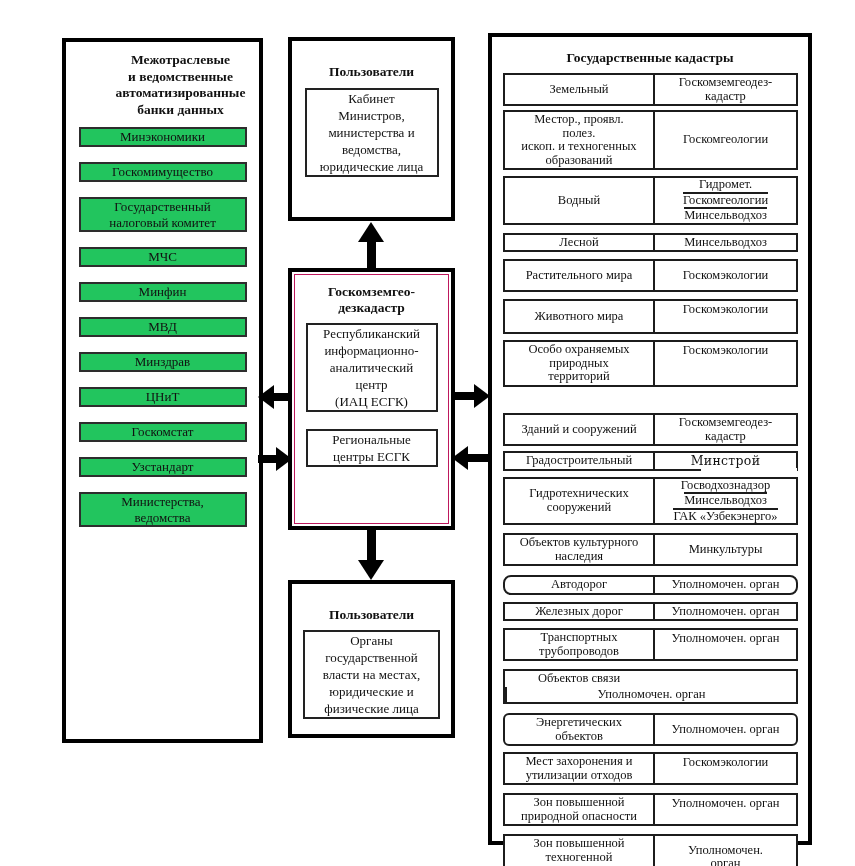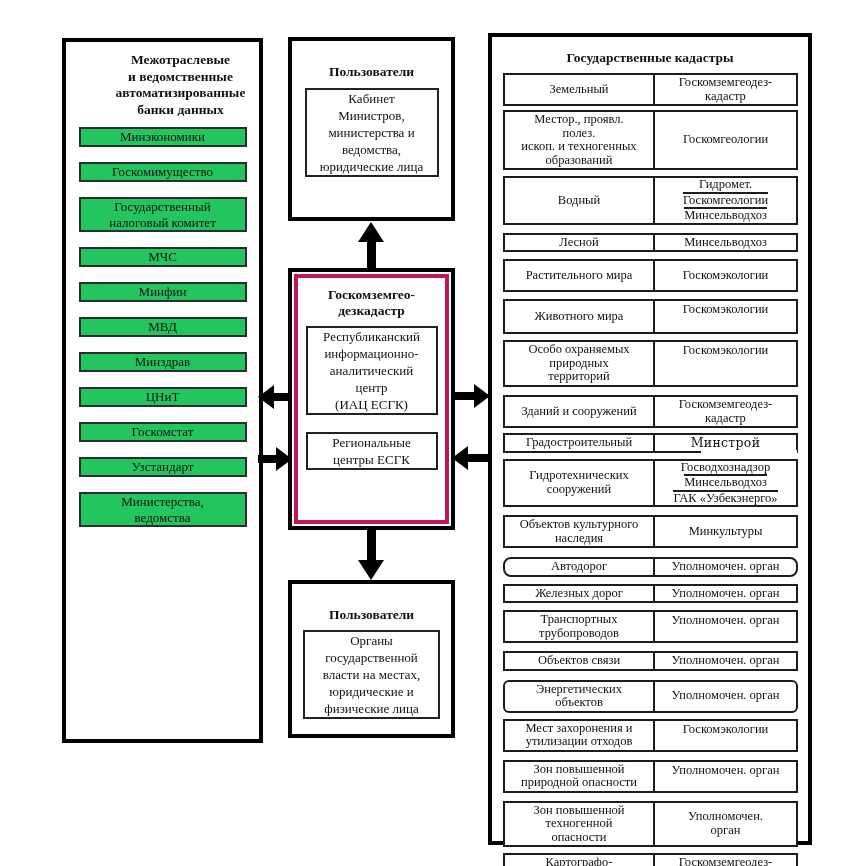--- a/index.html
+++ b/index.html
@@ -21,21 +21,21 @@
   .top-box{top:37px;height:184px;}
   .bottom-box{top:580px;height:158px;}
   .box-title{font-weight:bold;text-align:center;font-size:13.5px;line-height:16px;padding-top:23px;}
   .inner-box{border:2px solid #222;margin:8px auto 0;text-align:center;font-size:13px;line-height:17px;
              display:flex;align-items:center;justify-content:center;box-sizing:border-box;background:#fff;}
   .top-box .inner-box{width:134px;min-height:86px;}
   .bottom-box .inner-box{width:137px;min-height:89px;margin-top:7px;}
 
   .center-box{position:absolute;left:288px;top:268px;width:167px;height:262px;
               border:4px solid #000;box-sizing:border-box;background:#fff;}
-  .center-inner{position:absolute;inset:2px;border:4px solid #be185d;}
+  .center-inner{position:absolute;inset:2px;border:1px solid #be185d;}
   .center-inner .box-title{padding-top:9px;}
   .center-inner .inner-box{width:132px;border-width:2px;}
   #center-box1{min-height:86px;margin-top:7px;}
   #center-box2{min-height:34px;margin-top:17px;}
 
   
   .right-panel{position:absolute;left:488px;top:33px;width:324px;height:812px;
                border:4px solid #000;box-sizing:border-box;background:#fff;}
   .rp-title{font-weight:bold;text-align:center;font-size:13.5px;line-height:17px;padding-top:12px;}
   #rp-rows{margin:7px 0 0 11px;width:295px;}
@@ -144,21 +144,21 @@
           <div class="k-right">Минсельводхоз</div>
         </div>
         <div class="k-row" style="min-height: 33px; margin-bottom: 7px;">
           <div class="k-left">Растительного мира</div>
           <div class="k-right">Госкомэкологии</div>
         </div>
         <div class="k-row" style="min-height: 35px; margin-bottom: 6px;">
           <div class="k-left">Животного мира</div>
           <div class="k-right k-top">Госкомэкологии</div>
         </div>
-        <div class="k-row" style="min-height: 47px; margin-bottom: 8px; justify-content: flex-end;">
+        <div class="k-row" style="min-height: 47px; margin-bottom: 26px; justify-content: flex-end;">
           <div class="k-left">Особо охраняемых
 природных территорий</div>
           <div class="k-right k-top">Госкомэкологии</div>
         </div>
         <div class="k-row" style="min-height: 30px; margin-bottom: 5px;">
           <div class="k-left">Зданий и сооружений</div>
           <div class="k-right">Госкомземгеодез-
 кадастр</div>
         </div>
         <div class="k-row" style="min-height: 19px; margin-bottom: 6px;">
@@ -181,21 +181,21 @@
         </div>
         <div class="k-row" style="min-height: 15px; margin-bottom: 7px;">
           <div class="k-left">Железных дорог</div>
           <div class="k-right">Уполномочен. орган</div>
         </div>
         <div class="k-row" style="min-height: 28px; margin-bottom: 8px;">
           <div class="k-left">Транспортных
 трубопроводов</div>
           <div class="k-right k-top">Уполномочен. орган</div>
         </div>
-        <div class="k-row" style="min-height: 15px; margin-bottom: 9px;">
+        <div class="k-row" style="min-height: 15px; margin-bottom: 9px; flex-direction: column;">
           <div class="k-left">Объектов связи</div>
           <div class="k-right">Уполномочен. орган</div>
         </div>
         <div class="k-row" style="min-height: 15px; margin-bottom: 6px; border-radius: 6px;">
           <div class="k-left">Энергетических объектов</div>
           <div class="k-right">Уполномочен. орган</div>
         </div>
         <div class="k-row" style="min-height: 32px; margin-bottom: 8px;">
           <div class="k-left">Мест захоронения и
 утилизации отходов</div>

